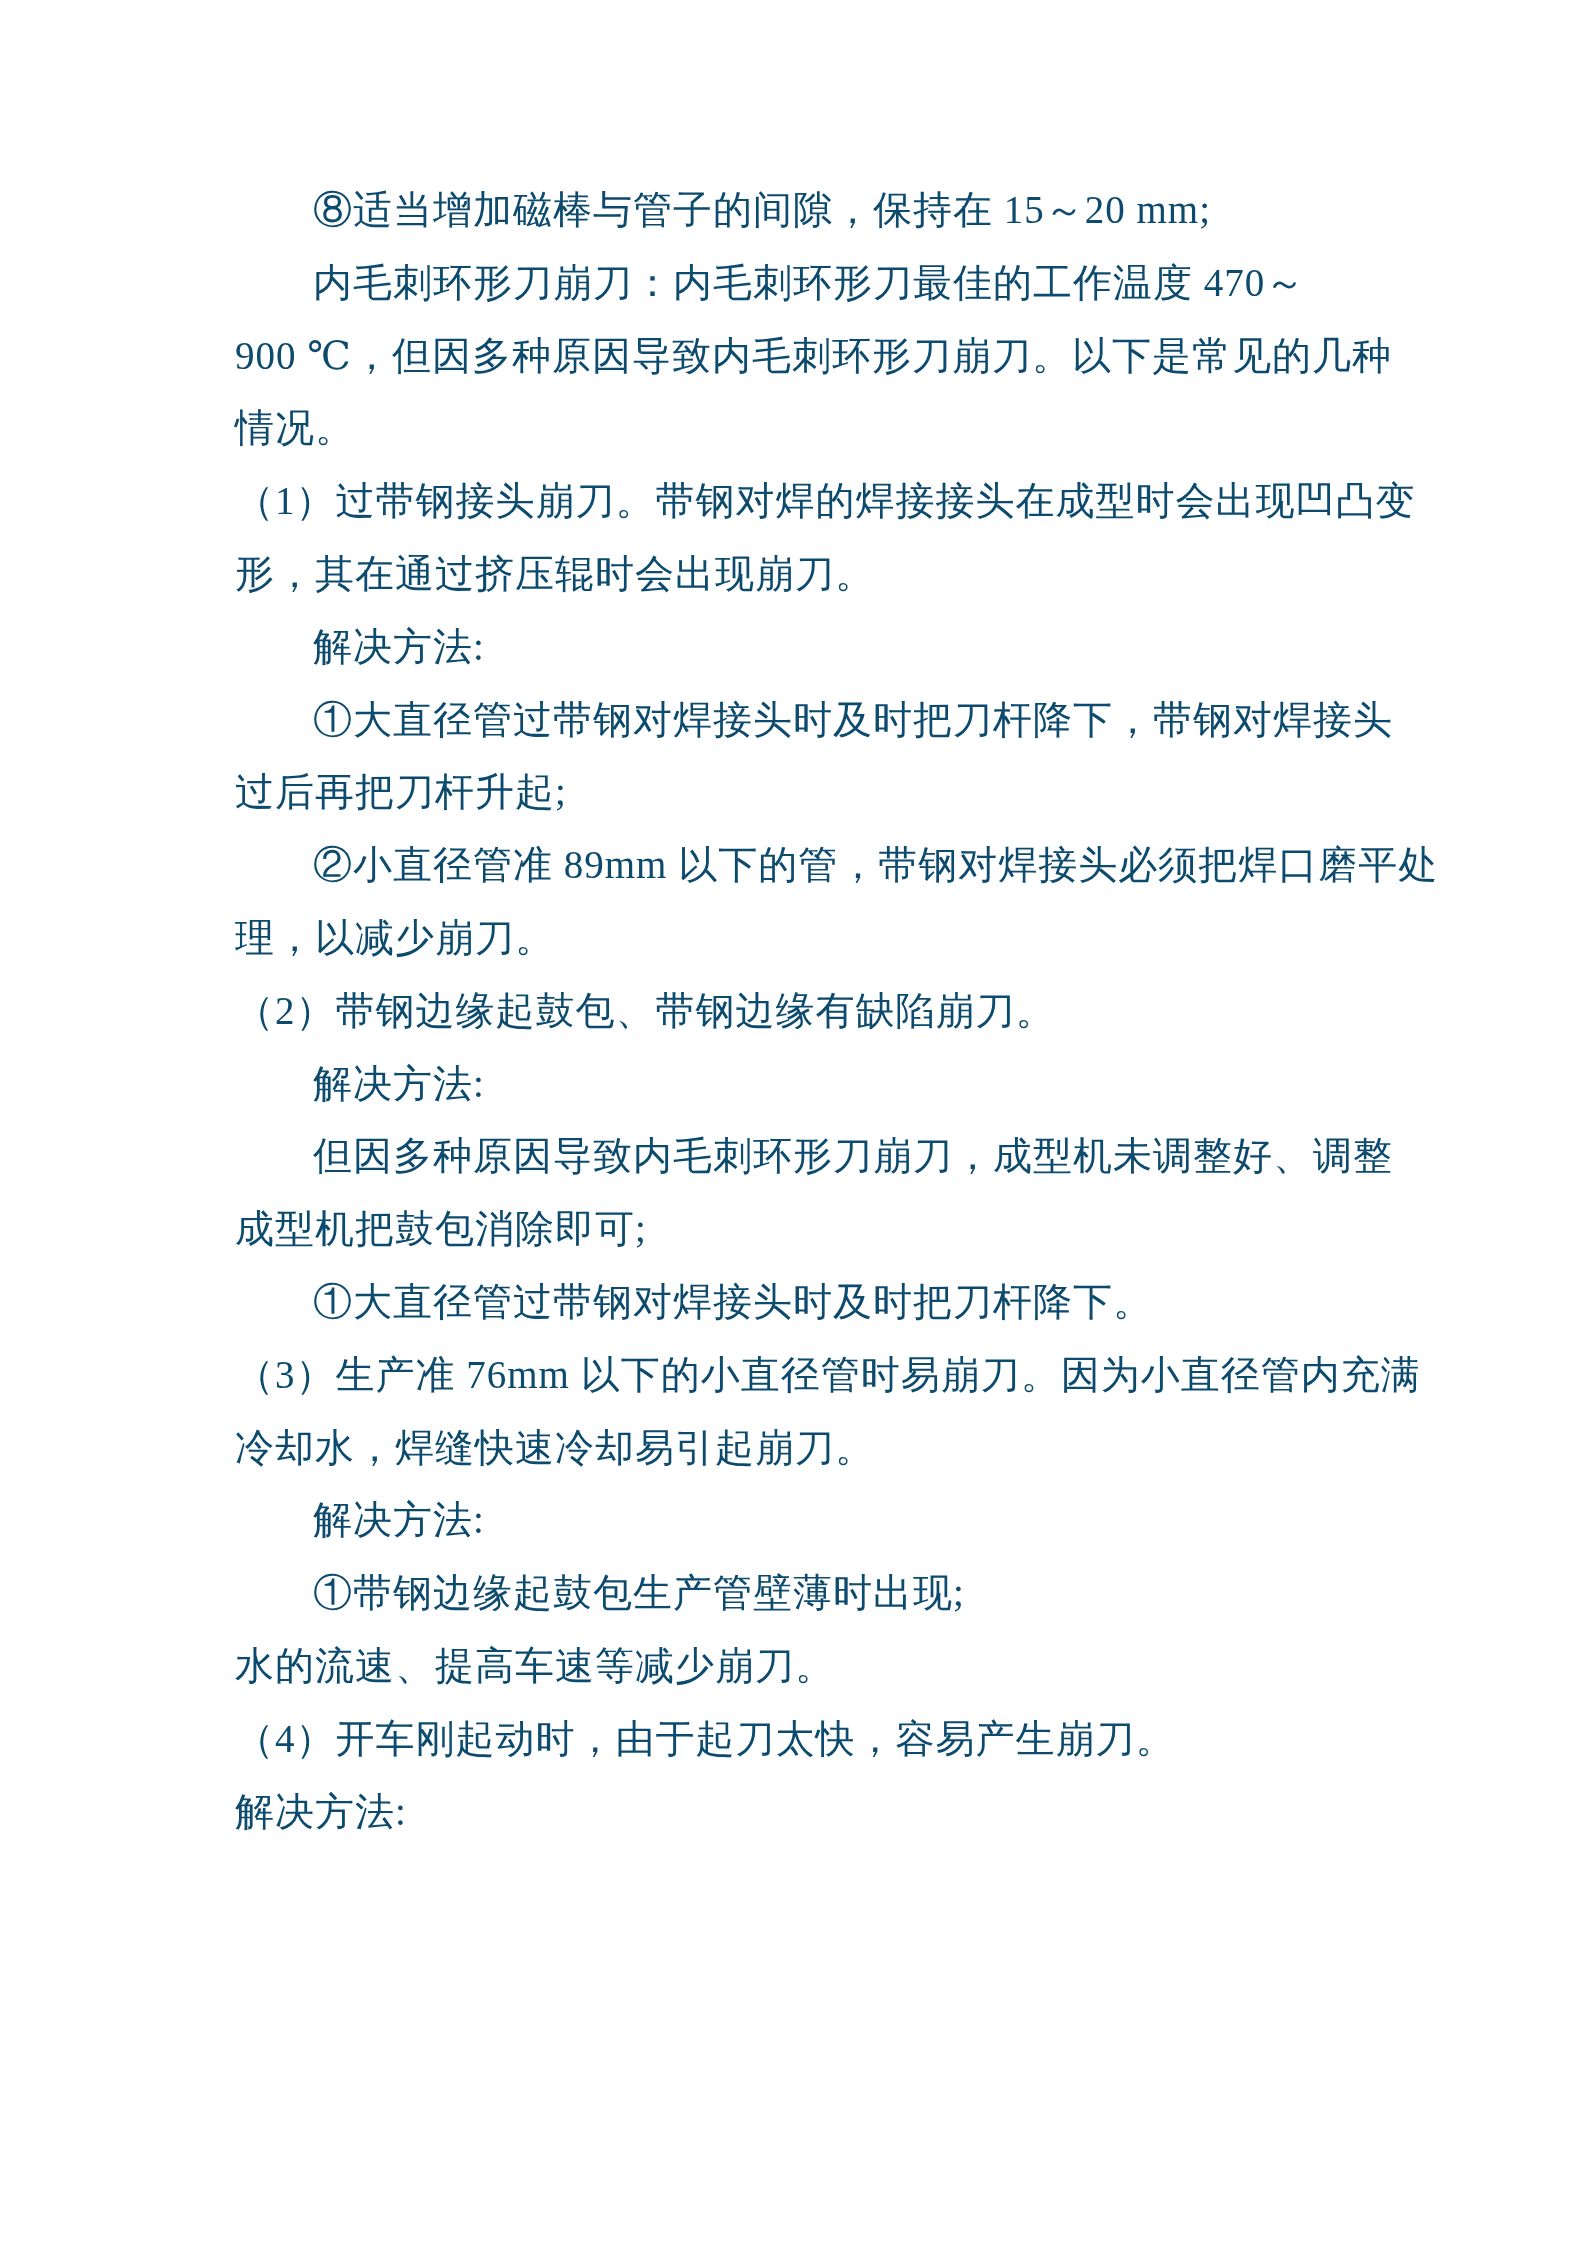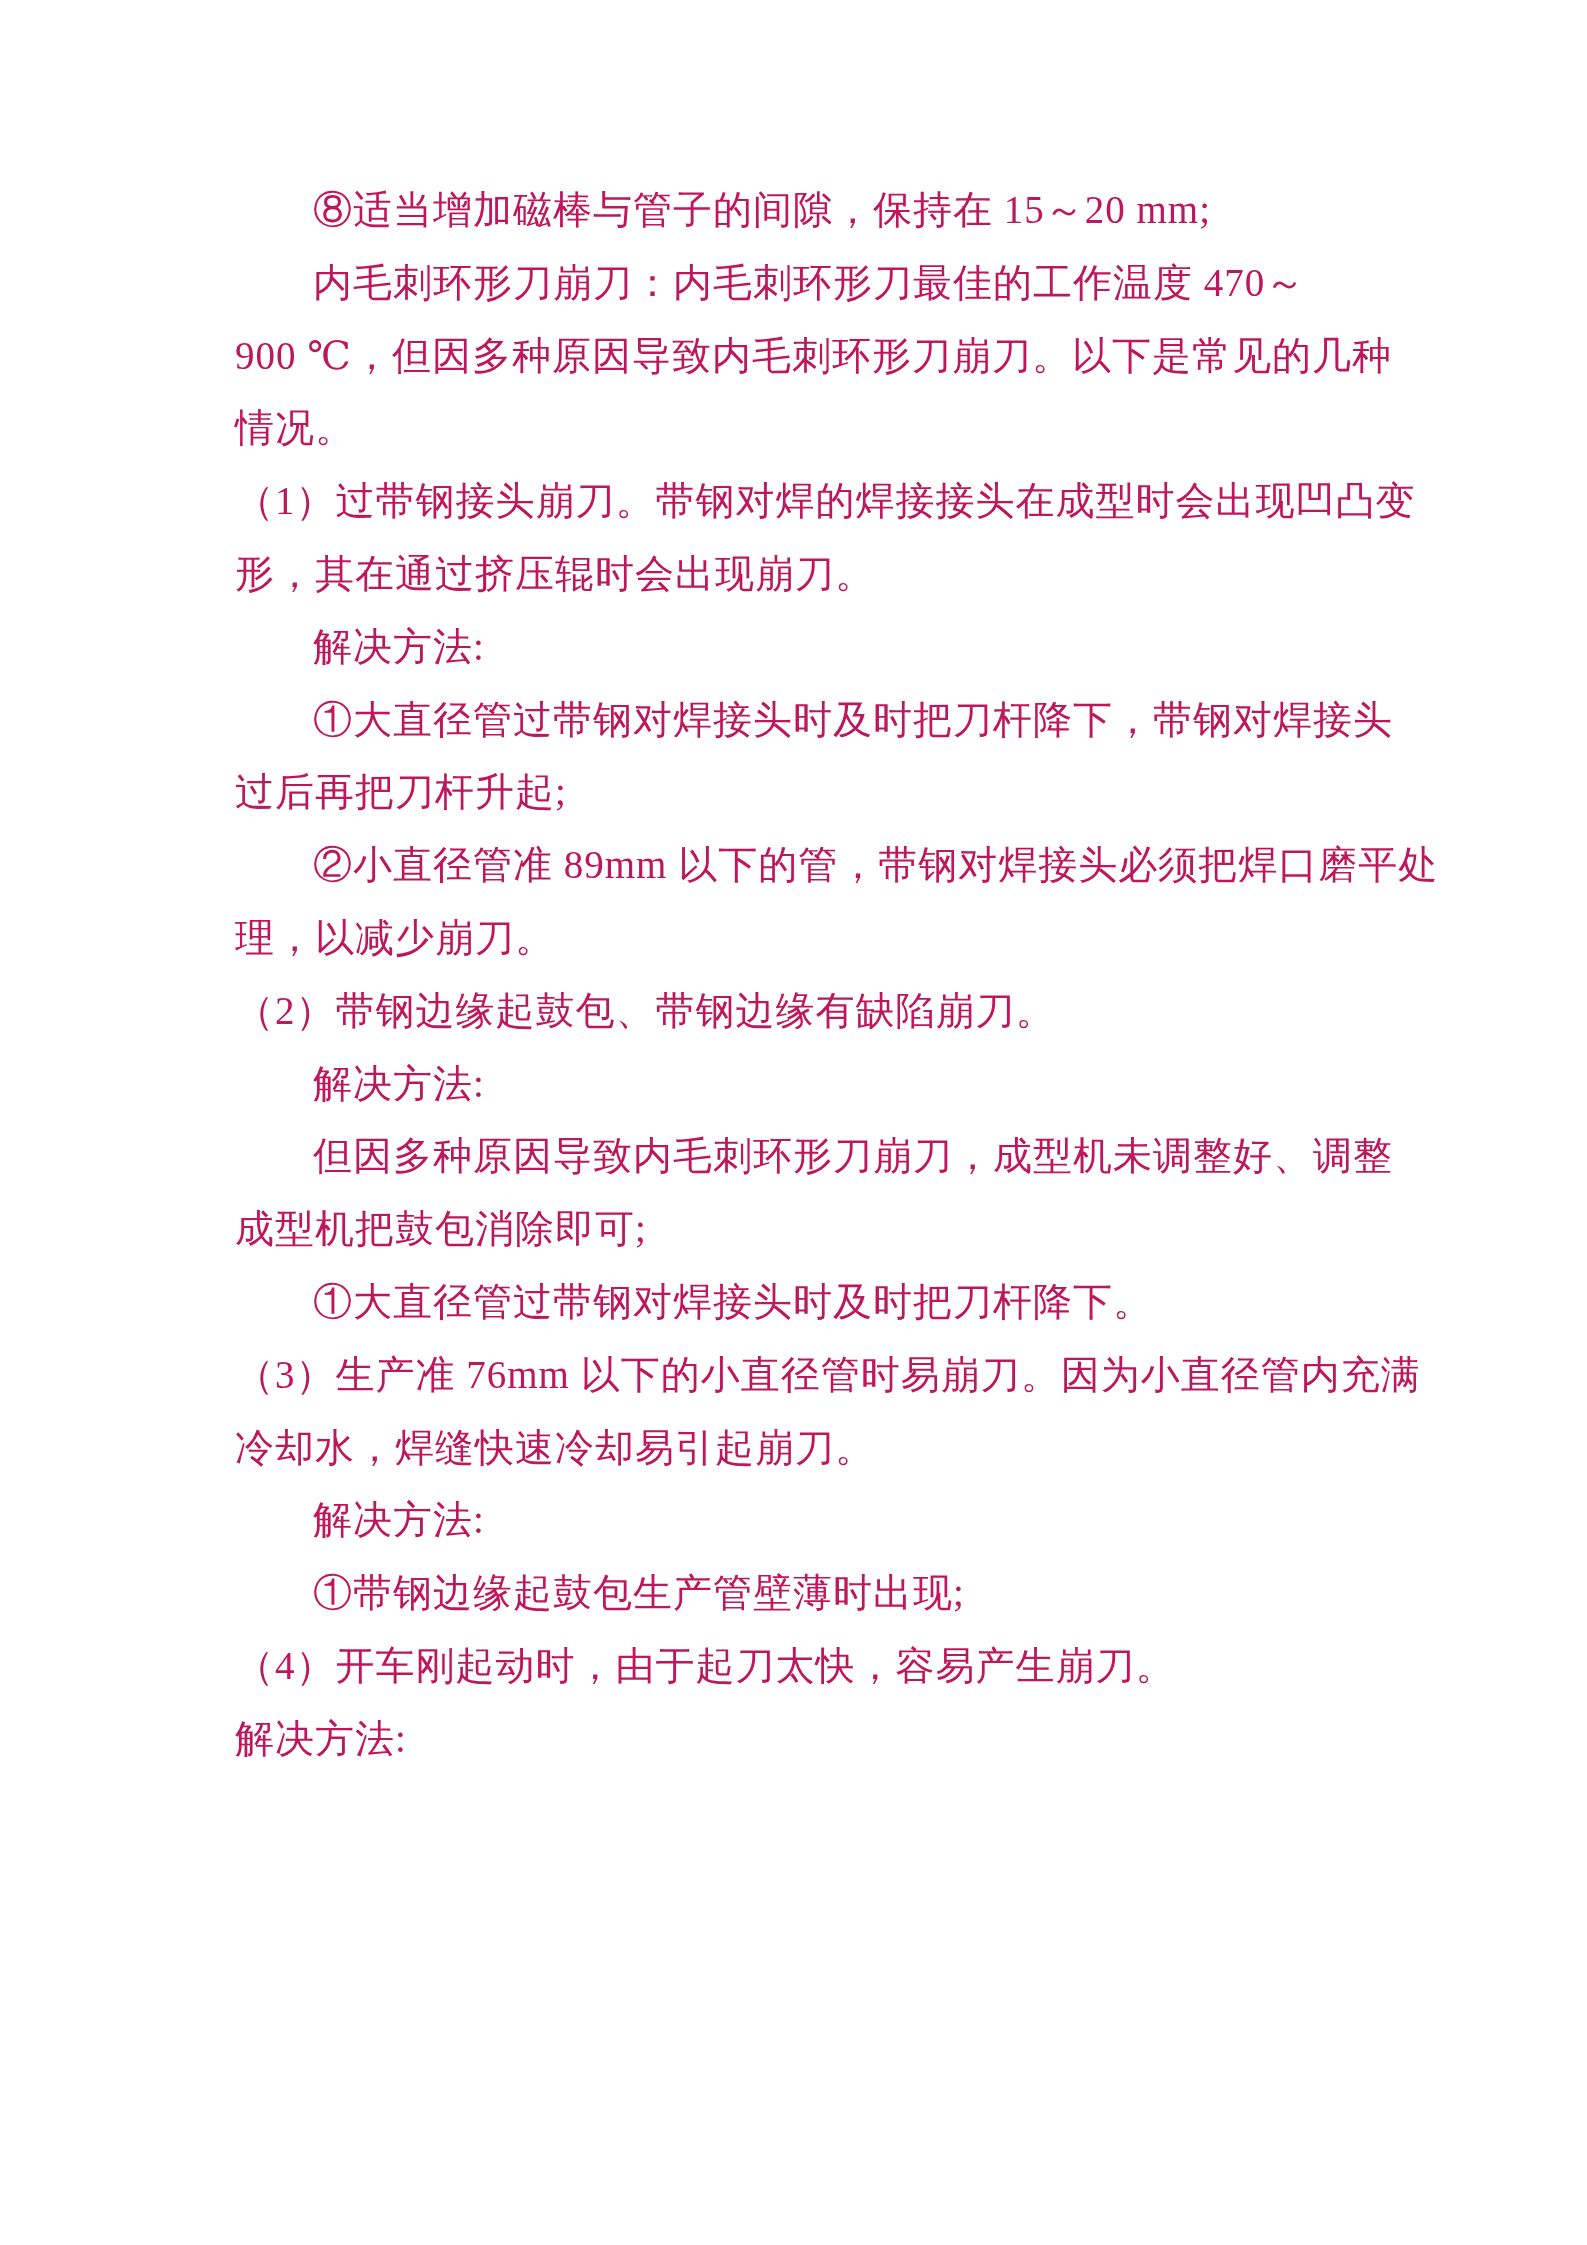--- a/index.html
+++ b/index.html
@@ -7,21 +7,21 @@
     padding: 0;
     background: #ffffff;
   }
   .page {
     position: relative;
     width: 1587px;
     height: 2245px;
     background: #ffffff;
     overflow: hidden;
     font-family: "Liberation Serif", "DejaVu Serif", serif;
-    color: #be185d;
+    color: #0c4a6e;
     border-radius: 11px;
   }
   .text-block {
     position: absolute;
     left: 235px;
     top: 174px;
     width: 1120px;
     font-size: 39px;
     line-height: 72.8px;
     letter-spacing: 1px;
@@ -52,16 +52,17 @@
     <div class="ln">理，以减少崩刀。</div>
     <div class="ln">（2）带钢边缘起鼓包、带钢边缘有缺陷崩刀。</div>
     <div class="ln indent">解决方法:</div>
     <div class="ln indent">但因多种原因导致内毛刺环形刀崩刀，成型机未调整好、调整</div>
     <div class="ln">成型机把鼓包消除即可;</div>
     <div class="ln indent">①大直径管过带钢对焊接头时及时把刀杆降下。</div>
     <div class="ln">（3）生产准 76mm 以下的小直径管时易崩刀。因为小直径管内充满</div>
     <div class="ln">冷却水，焊缝快速冷却易引起崩刀。</div>
     <div class="ln indent">解决方法:</div>
     <div class="ln indent">①带钢边缘起鼓包生产管壁薄时出现;</div>
+    <div class="ln">水的流速、提高车速等减少崩刀。</div>
     <div class="ln">（4）开车刚起动时，由于起刀太快，容易产生崩刀。</div>
     <div class="ln">解决方法:</div>
   </div>
 </div>
 
 </body></html>

